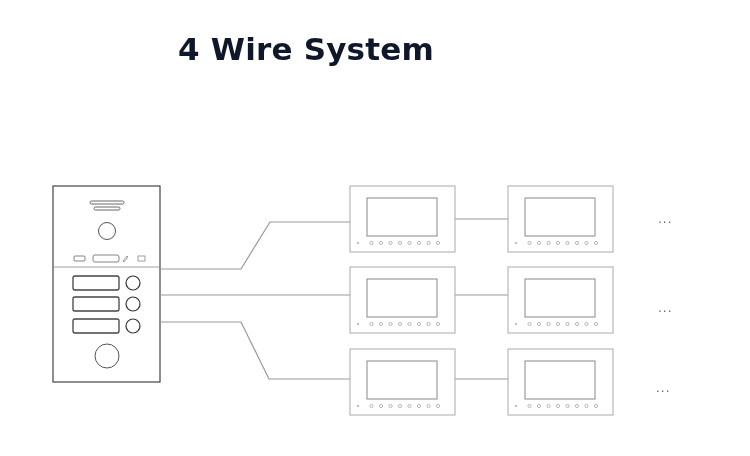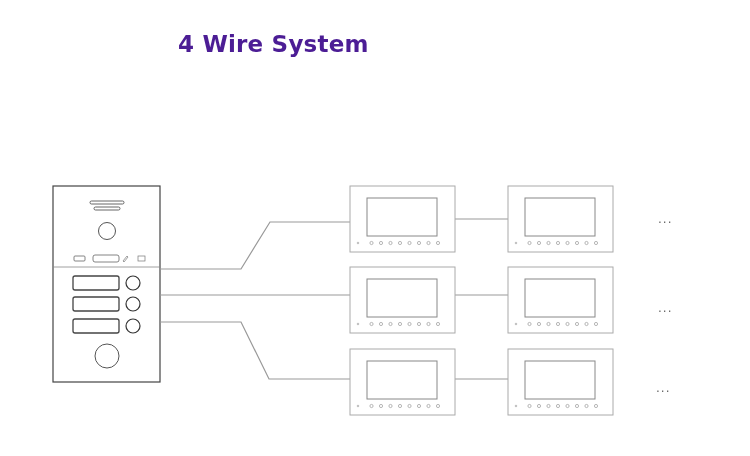--- a/index.html
+++ b/index.html
@@ -1,17 +1,17 @@
 <!DOCTYPE html>
 <html><head>
 <meta charset="utf-8">
 <style>
   html, body { margin:0; padding:0; background:#fff; }
   body { width:750px; height:456px; position:relative; overflow:hidden; font-family:"DejaVu Sans", sans-serif; }
-  .title { position:absolute; left:178px; top:31px; font-size:23px; font-weight:bold; color:#4c1d95; letter-spacing:0.2px;text-align:right; }
+  .title { position:absolute; left:178px; top:31px; font-size:31px; font-weight:bold; color:#0f172a; letter-spacing:0.2px;text-align:right; }
   svg.diagram { position:absolute; left:0; top:0; }
   .dots { position:absolute; font-size:12px; color:#666; letter-spacing:1px; }
 </style>
 </head>
 <body>
 
 <div class="title">4 Wire System</div>
 
 <svg class="diagram" width="750" height="456">
 

